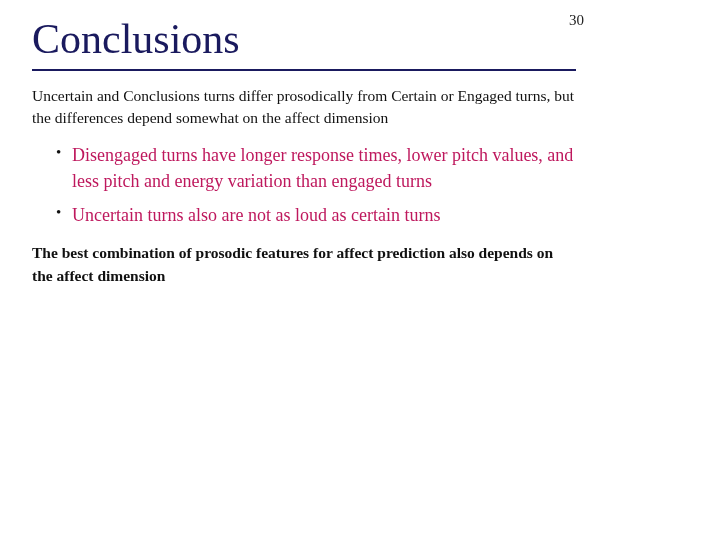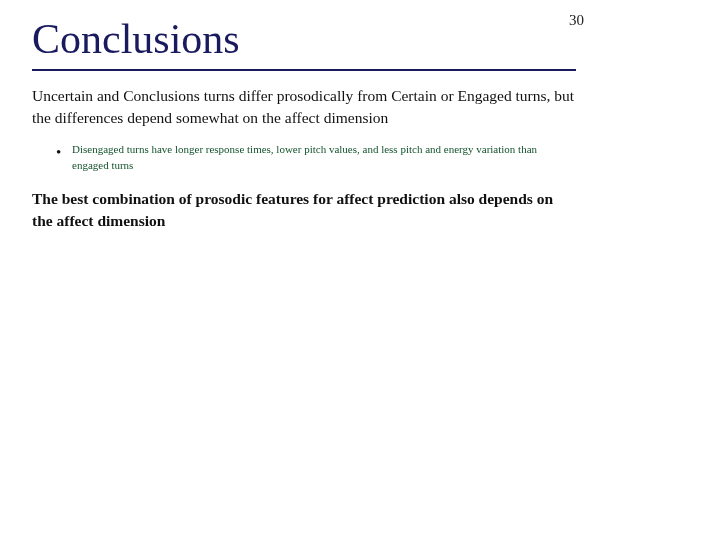--- a/index.html
+++ b/index.html
@@ -56,22 +56,22 @@
       font-family: 'Times New Roman', Times, serif;
     }
 
     .bullet-list {
       list-style: none;
       margin-left: 24px;
       margin-bottom: 14px;
     }
 
     .bullet-list li {
-      font-size: 11px;
-      color: #14532d;
+      font-size: 18px;
+      color: #be185d;
       line-height: 1.45;
       margin-bottom: 8px;
       padding-left: 16px;
       position: relative;
       font-family: 'Times New Roman', Times, serif;
     }
 
     .bullet-list li::before {
       content: '•';
       position: absolute;
@@ -103,18 +103,21 @@
   <h1 class="slide-title">Conclusions</h1>
 
   <hr class="title-divider">
 
   <p class="intro-paragraph">Uncertain and Conclusions turns differ prosodically from Certain or Engaged turns, but the differences depend somewhat on the affect dimension</p>
 
   <ul class="bullet-list">
     <li>
       <span class="bullet-text">Disengaged turns have longer response times, lower pitch values, and less pitch and energy variation than engaged turns</span>
     </li>
+    <li>
+      <span class="bullet-text">Uncertain turns also are not as loud as certain turns</span>
+    </li>
   </ul>
 
   <p class="bold-paragraph">The best combination of prosodic features for affect prediction also depends on the affect dimension</p>
 
 
 </div>
 
 </body></html>

